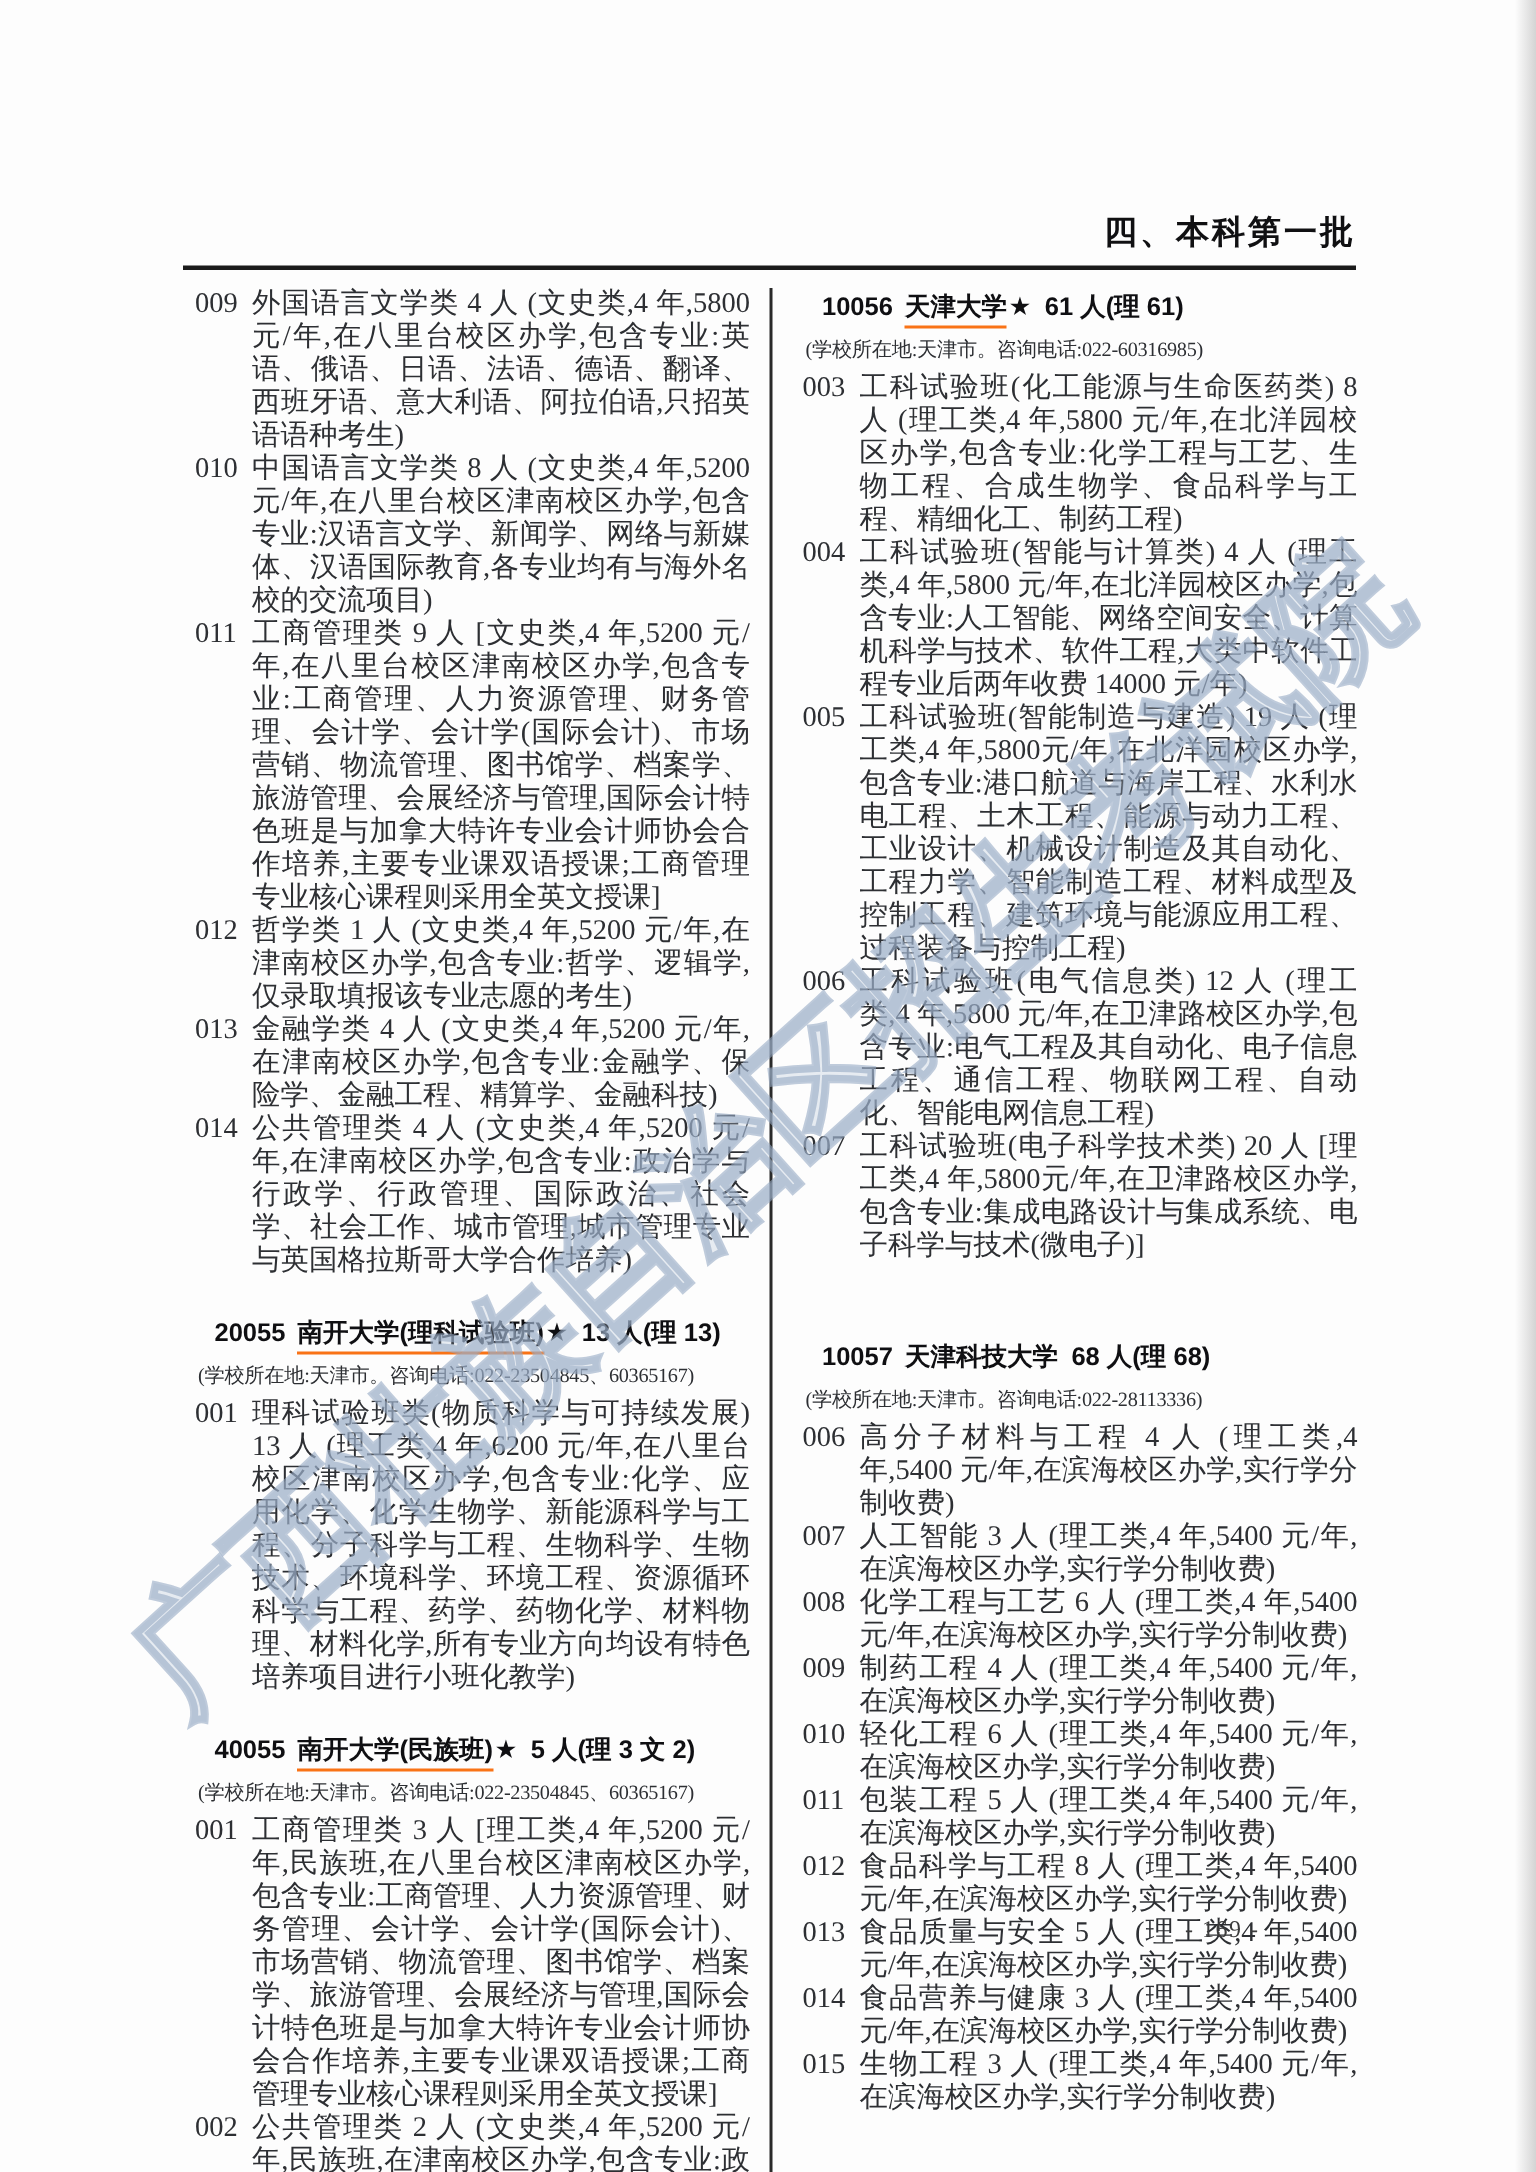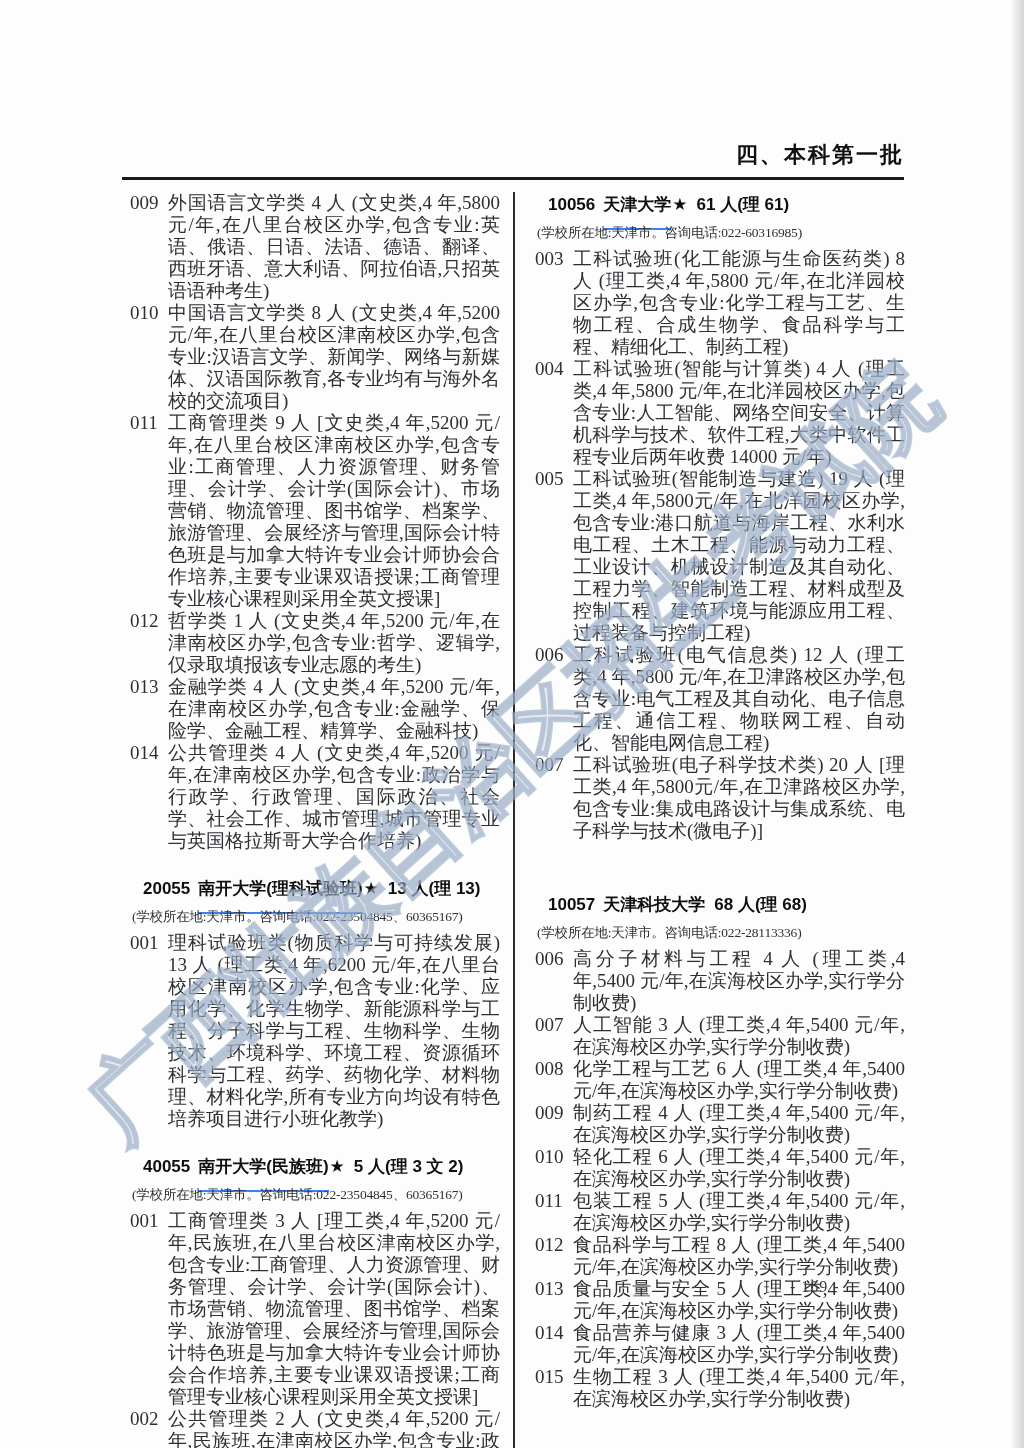--- a/index.html
+++ b/index.html
@@ -26,21 +26,21 @@
   .entry .txt{flex:1;text-align:justify;text-justify:inter-ideograph;}
   
   .section{margin-top:24px;}
   .col .section:first-child{margin-top:0;}
   .col[data-column="1"] .section:nth-of-type(2){margin-top:50px;}
   .sec-head{
     font-family:"Liberation Sans","DejaVu Sans",sans-serif;font-weight:700;
     font-size:17px;line-height:26px;padding-left:13px;color:#0f0f12;white-space:nowrap;
   }
   .sec-code{margin-right:8px;}
-  .sec-name.u{border-bottom:2px solid #3b82f6;padding-bottom:14px;}
+  .sec-name.u{border-bottom:2px solid #f97316;padding-bottom:3px;}
   .sec-star{margin-left:1px;}
   .sec-star:empty{display:none;}
   .sec-count{margin-left:9px;margin-top:45px;}
   .sec-loc{
     font-size:13.5px;line-height:24px;margin:3px 0 3px 2px;
     letter-spacing:-0.2px;white-space:nowrap;color:#2d2f33;
   }
   
   .watermark{
     position:absolute;left:50%;top:752px;

